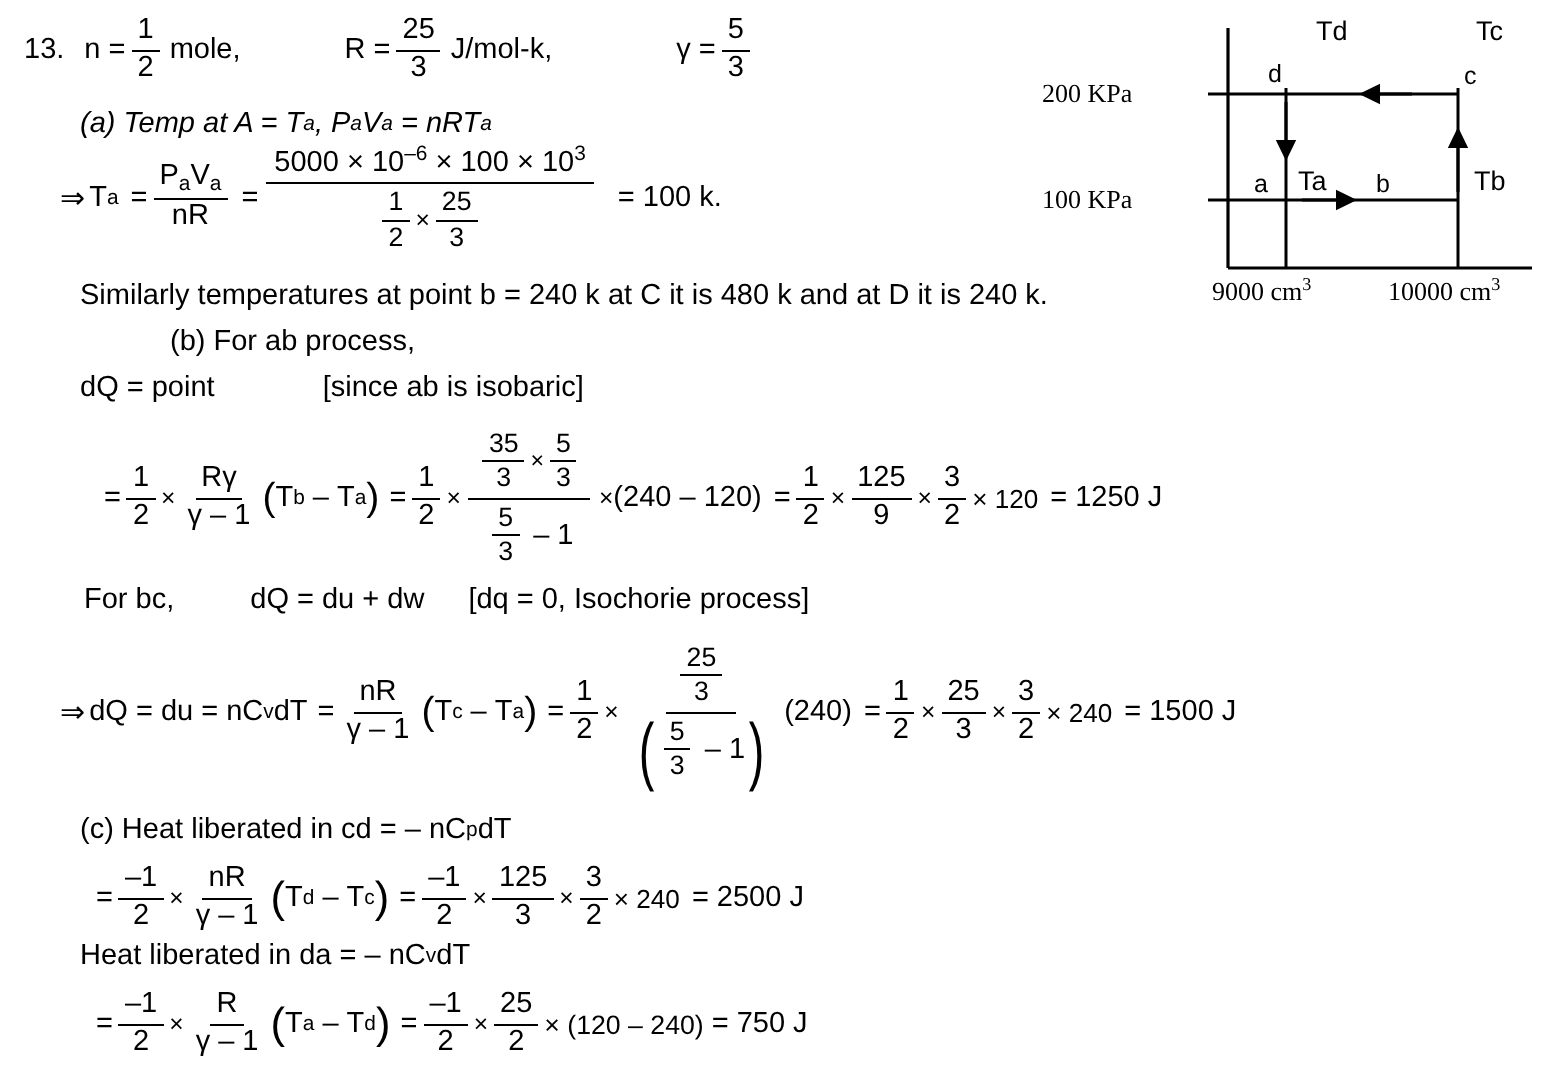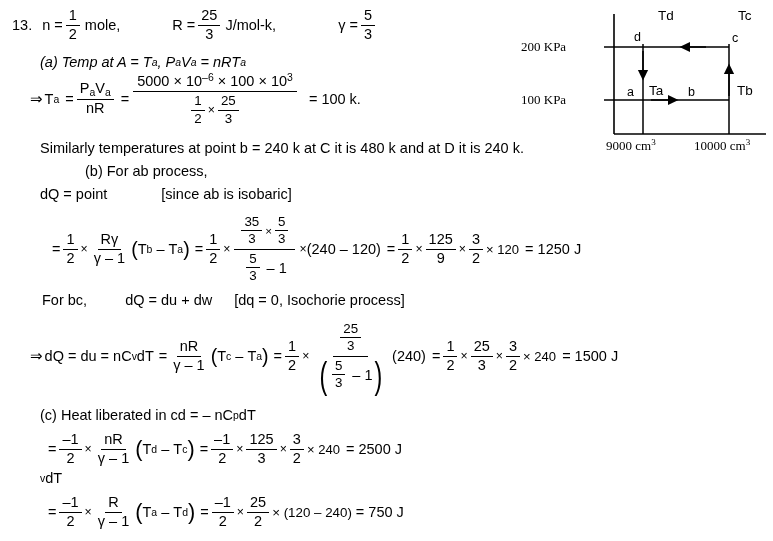--- a/index.html
+++ b/index.html
@@ -349,20 +349,21 @@
     <span class="frac">
       <span class="num">3</span>
       <span class="den">2</span>
     </span>
     <span class="tok" style="font-size:0.9em;">× 240</span>
     <span class="tok" style="width:6px;"></span>
     <span class="tok">= 2500 J</span>
   </div>
 
   <div class="line row" style="left:40px; top:470px;">
+    <span class="tok">Heat liberated in da = – nC</span>
       <span class="sub">v</span>
       <span class="tok">dT</span>
   </div>
 
   <div class="line row" style="left:48px; top:495px;">
     <span class="tok">=</span>
     <span class="frac">
       <span class="num">–1</span>
       <span class="den">2</span>
     </span>

